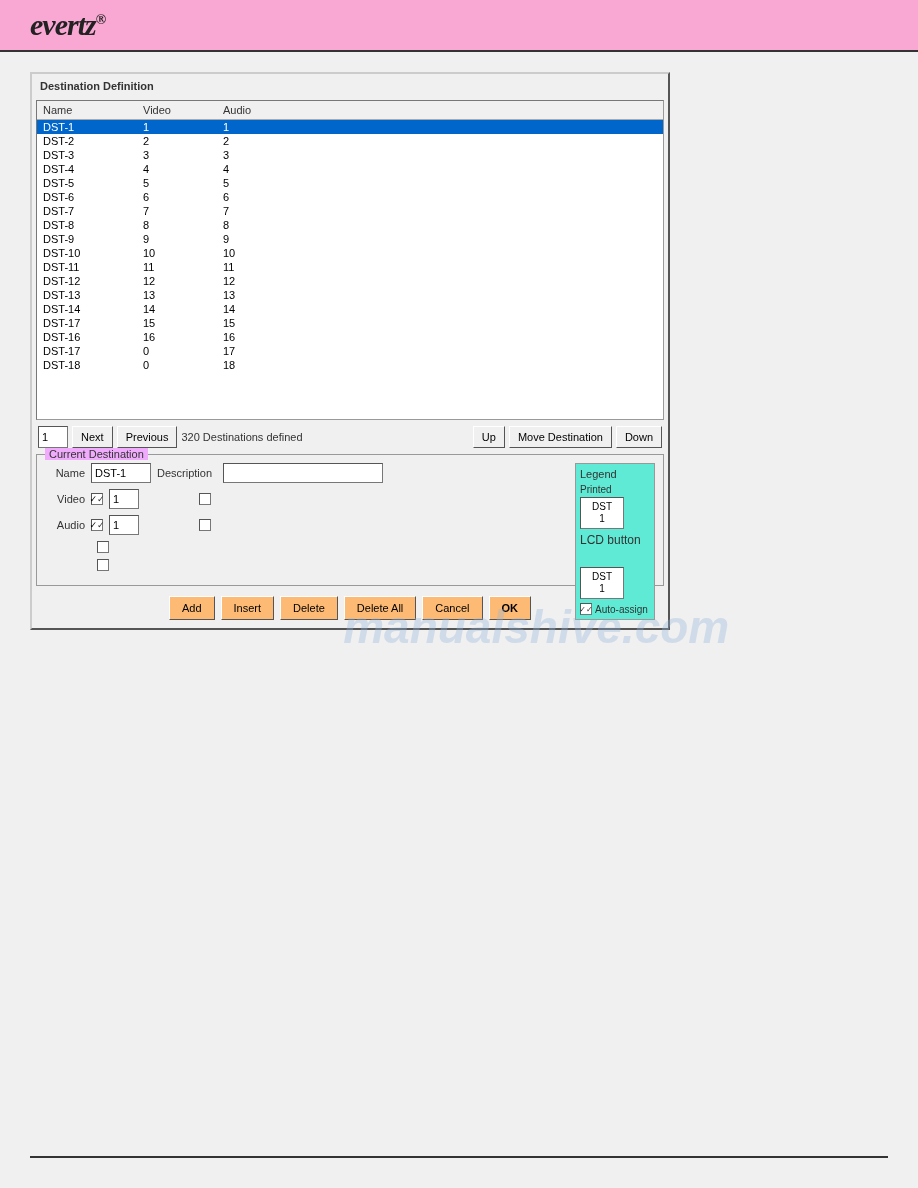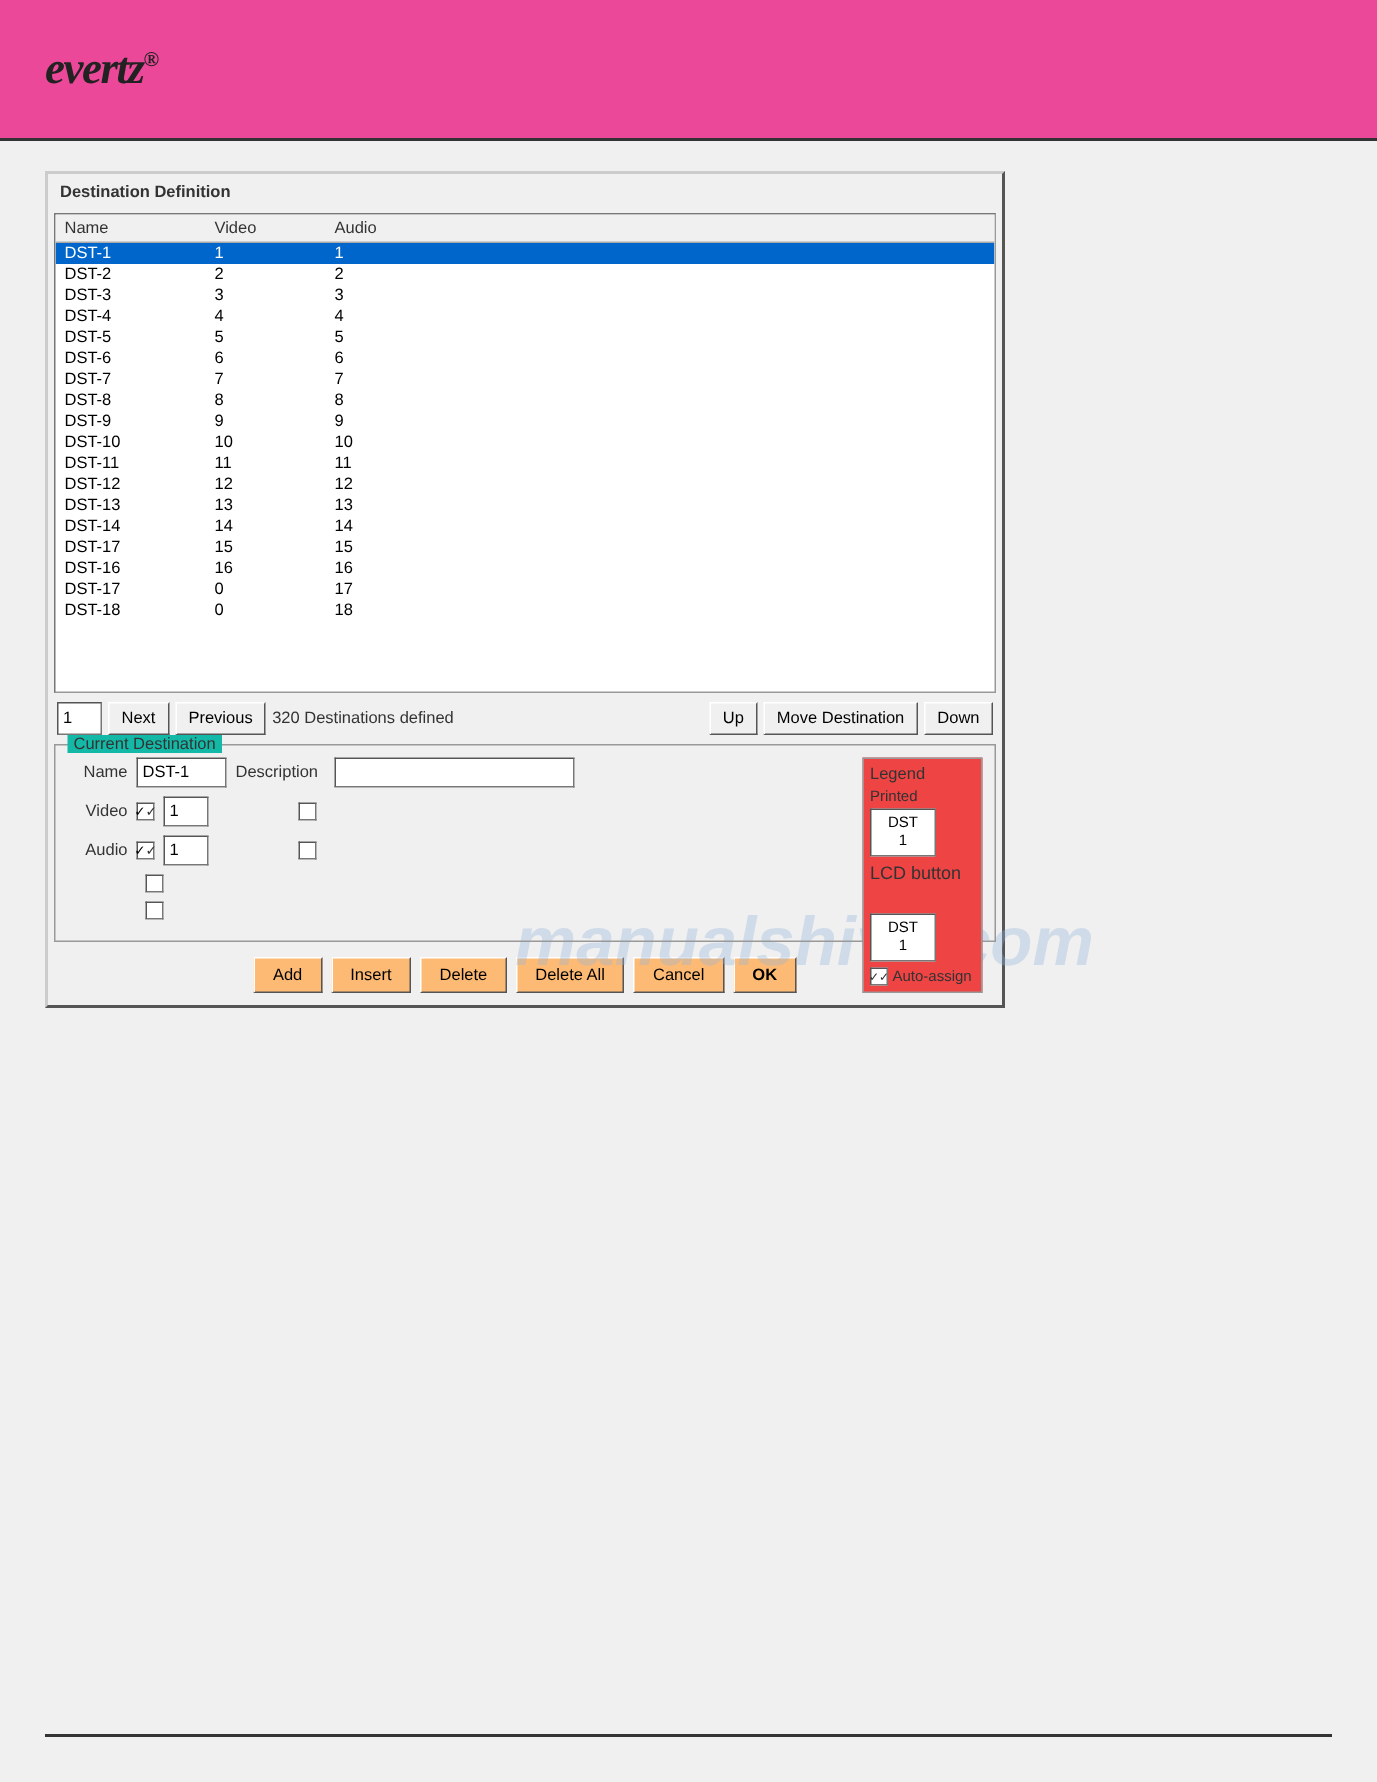--- a/index.html
+++ b/index.html
@@ -7,22 +7,22 @@
       background: #f0f0f0;
       font-family: 'Arial', sans-serif;
       font-size: 12px;
       width: 918px;
       min-height: 1188px;
       position: relative;
     }
 
     
     .header {
-      background: #ec4899;
-      padding: 29px 30px;
+      background: #f9a8d4;
+      padding: 8px 30px;
       border-bottom: 2px solid #333;
       display: flex;
       align-items: center;
     }
     .logo {
       font-size: 28px;
       font-style: italic;
       font-weight: bold;
       color: #333;
       font-family: Georgia, serif;
@@ -157,21 +157,21 @@
       border: 1px solid #999;
       padding: 8px;
       margin: 4px 0;
       position: relative;
     }
 
     .section-label {
       position: absolute;
       top: -7px;
       left: 8px;
-      background: #14b8a6;
+      background: #f0abfc;
       padding: 0 4px;
       font-size: 11px;
       color: #333;
     }
 
     .form-row {
       display: flex;
       align-items: center;
       margin-bottom: 6px;
       gap: 6px;
@@ -225,21 +225,21 @@
       color: #333;
     }
 
     
     .legend-box {
       position: absolute;
       right: 8px;
       top: 8px;
       border: 1px solid #999;
       padding: 4px;
-      background: #ef4444;
+      background: #5eead4;
       min-width: 80px;
     }
 
     .legend-label {
       font-size: 11px;
       color: #333;
       margin-bottom: 4px;
     }
 
     .legend-title {

